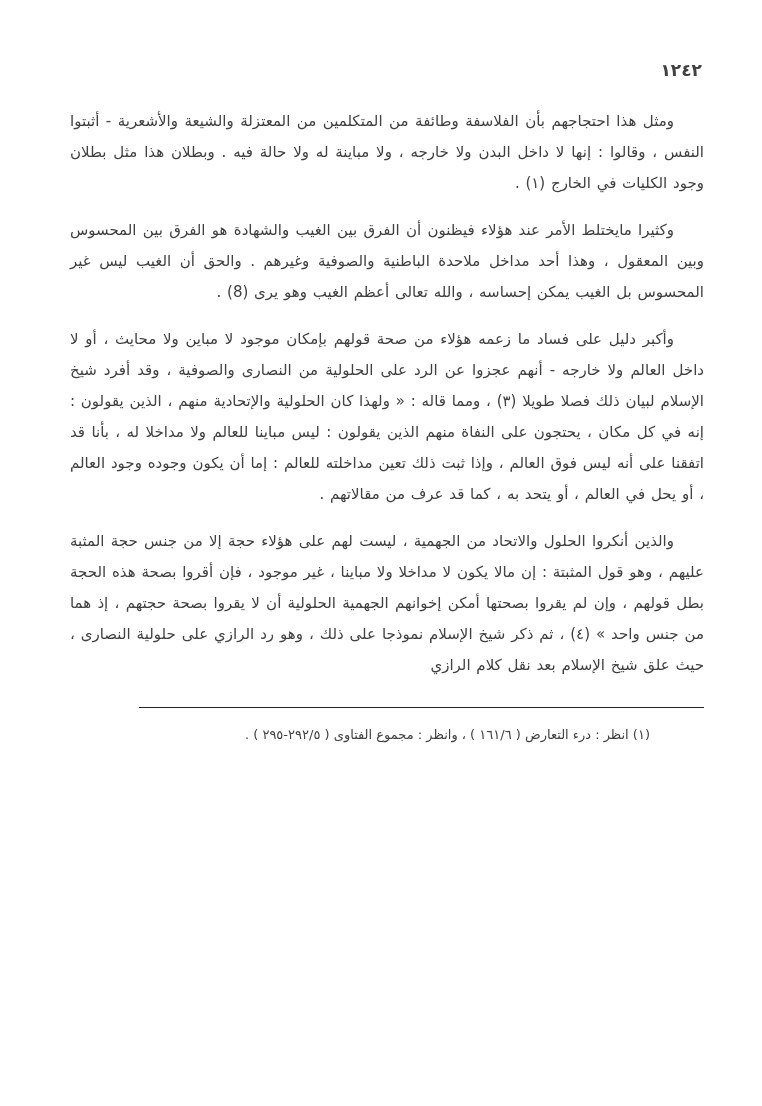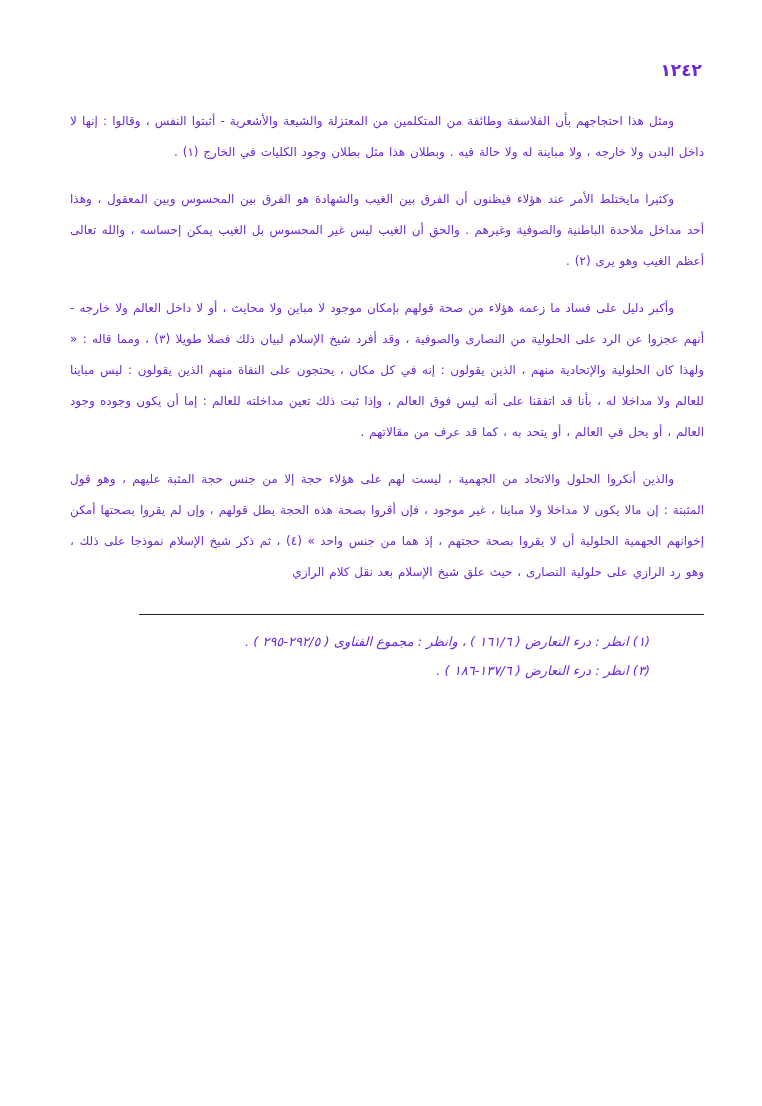--- a/index.html
+++ b/index.html
@@ -10,67 +10,65 @@
   .page {
     position: relative;
     width: 762px;
     height: 1106px;
     margin: 0 auto;
     background: #ffffff;
     box-sizing: border-box;
     padding: 52px 58px 40px 58px;
     direction: rtl;
     font-family: "DejaVu Sans", sans-serif;
-    color: #6d28d9;
+    color: #404040;
     overflow: hidden;
   }
   .page-number {
     text-align: right;
     font-size: 17px;
     font-weight: bold;
     letter-spacing: 1px;
     margin: 8px 2px 26px 0;
   }
   .body-text p.para {
     margin: 0 0 16px 12px;
-    font-size: 12px;
+    font-size: 15px;
     line-height: 31px;
     text-align: justify;
     text-indent: 30px;
     word-spacing: 1px;
   }
   .footnote-sep {
     margin: 26px 0 14px auto;
     width: 565px;
     border-top: 1.5px solid #222;
   }
   .footnotes p.footnote {
     margin: 0 0 4px 0;
     font-size: 13px;
     line-height: 25px;
     text-align: justify;
     text-indent: 16px;
     padding-right: 38px;
-    font-style: italic;
   }
 </style>
 </head>
 <body>
 
 <div class="page">
 
   <div class="page-number">١٢٤٢</div>
 
   <div class="body-text">
     <p class="para">ومثل هذا احتجاجهم بأن الفلاسفة وطائفة من المتكلمين من المعتزلة والشيعة والأشعرية - أثبتوا النفس ، وقالوا : إنها لا داخل البدن ولا خارجه ، ولا مباينة له ولا حالة فيه . وبطلان هذا مثل بطلان وجود الكليات في الخارج (١) .</p>
-    <p class="para">وكثيرا مايختلط الأمر عند هؤلاء فيظنون أن الفرق بين الغيب والشهادة هو الفرق بين المحسوس وبين المعقول ، وهذا أحد مداخل ملاحدة الباطنية والصوفية وغيرهم . والحق أن الغيب ليس غير المحسوس بل الغيب يمكن إحساسه ، والله تعالى أعظم الغيب وهو يرى (٢) .</p>
+    <p class="para">وكثيرا مايختلط الأمر عند هؤلاء فيظنون أن الفرق بين الغيب والشهادة هو الفرق بين المحسوس وبين المعقول ، وهذا أحد مداخل ملاحدة الباطنية والصوفية وغيرهم . والحق أن الغيب ليس غير المحسوس بل الغيب يمكن إحساسه ، والله تعالى أعظم الغيب وهو يرى (8) .</p>
     <p class="para">وأكبر دليل على فساد ما زعمه هؤلاء من صحة قولهم بإمكان موجود لا مباين ولا محايث ، أو لا داخل العالم ولا خارجه - أنهم عجزوا عن الرد على الحلولية من النصارى والصوفية ، وقد أفرد شيخ الإسلام لبيان ذلك فصلا طويلا (٣) ، ومما قاله : « ولهذا كان الحلولية والإتحادية منهم ، الذين يقولون : إنه في كل مكان ، يحتجون على النفاة منهم الذين يقولون : ليس مباينا للعالم ولا مداخلا له ، بأنا قد اتفقنا على أنه ليس فوق العالم ، وإذا ثبت ذلك تعين مداخلته للعالم : إما أن يكون وجوده وجود العالم ، أو يحل في العالم ، أو يتحد به ، كما قد عرف من مقالاتهم .</p>
     <p class="para">والذين أنكروا الحلول والاتحاد من الجهمية ، ليست لهم على هؤلاء حجة إلا من جنس حجة المثبة عليهم ، وهو قول المثبتة : إن مالا يكون لا مداخلا ولا مباينا ، غير موجود ، فإن أقروا بصحة هذه الحجة بطل قولهم ، وإن لم يقروا بصحتها أمكن إخوانهم الجهمية الحلولية أن لا يقروا بصحة حجتهم ، إذ هما من جنس واحد » (٤) ، ثم ذكر شيخ الإسلام نموذجا على ذلك ، وهو رد الرازي على حلولية النصارى ، حيث علق شيخ الإسلام بعد نقل كلام الرازي</p>
   </div>
 
   <div class="footnote-sep"></div>
 
   <div class="footnotes">
     <p class="footnote">(١) انظر : درء التعارض ( ١٦١/٦ ) ، وانظر : مجموع الفتاوى ( ٢٩٢/٥-٢٩٥ ) .</p>
-    <p class="footnote">(٣) انظر : درء التعارض ( ١٣٧/٦-١٨٦ ) .</p>
   </div>
 
 </div>
 
 </body></html>

